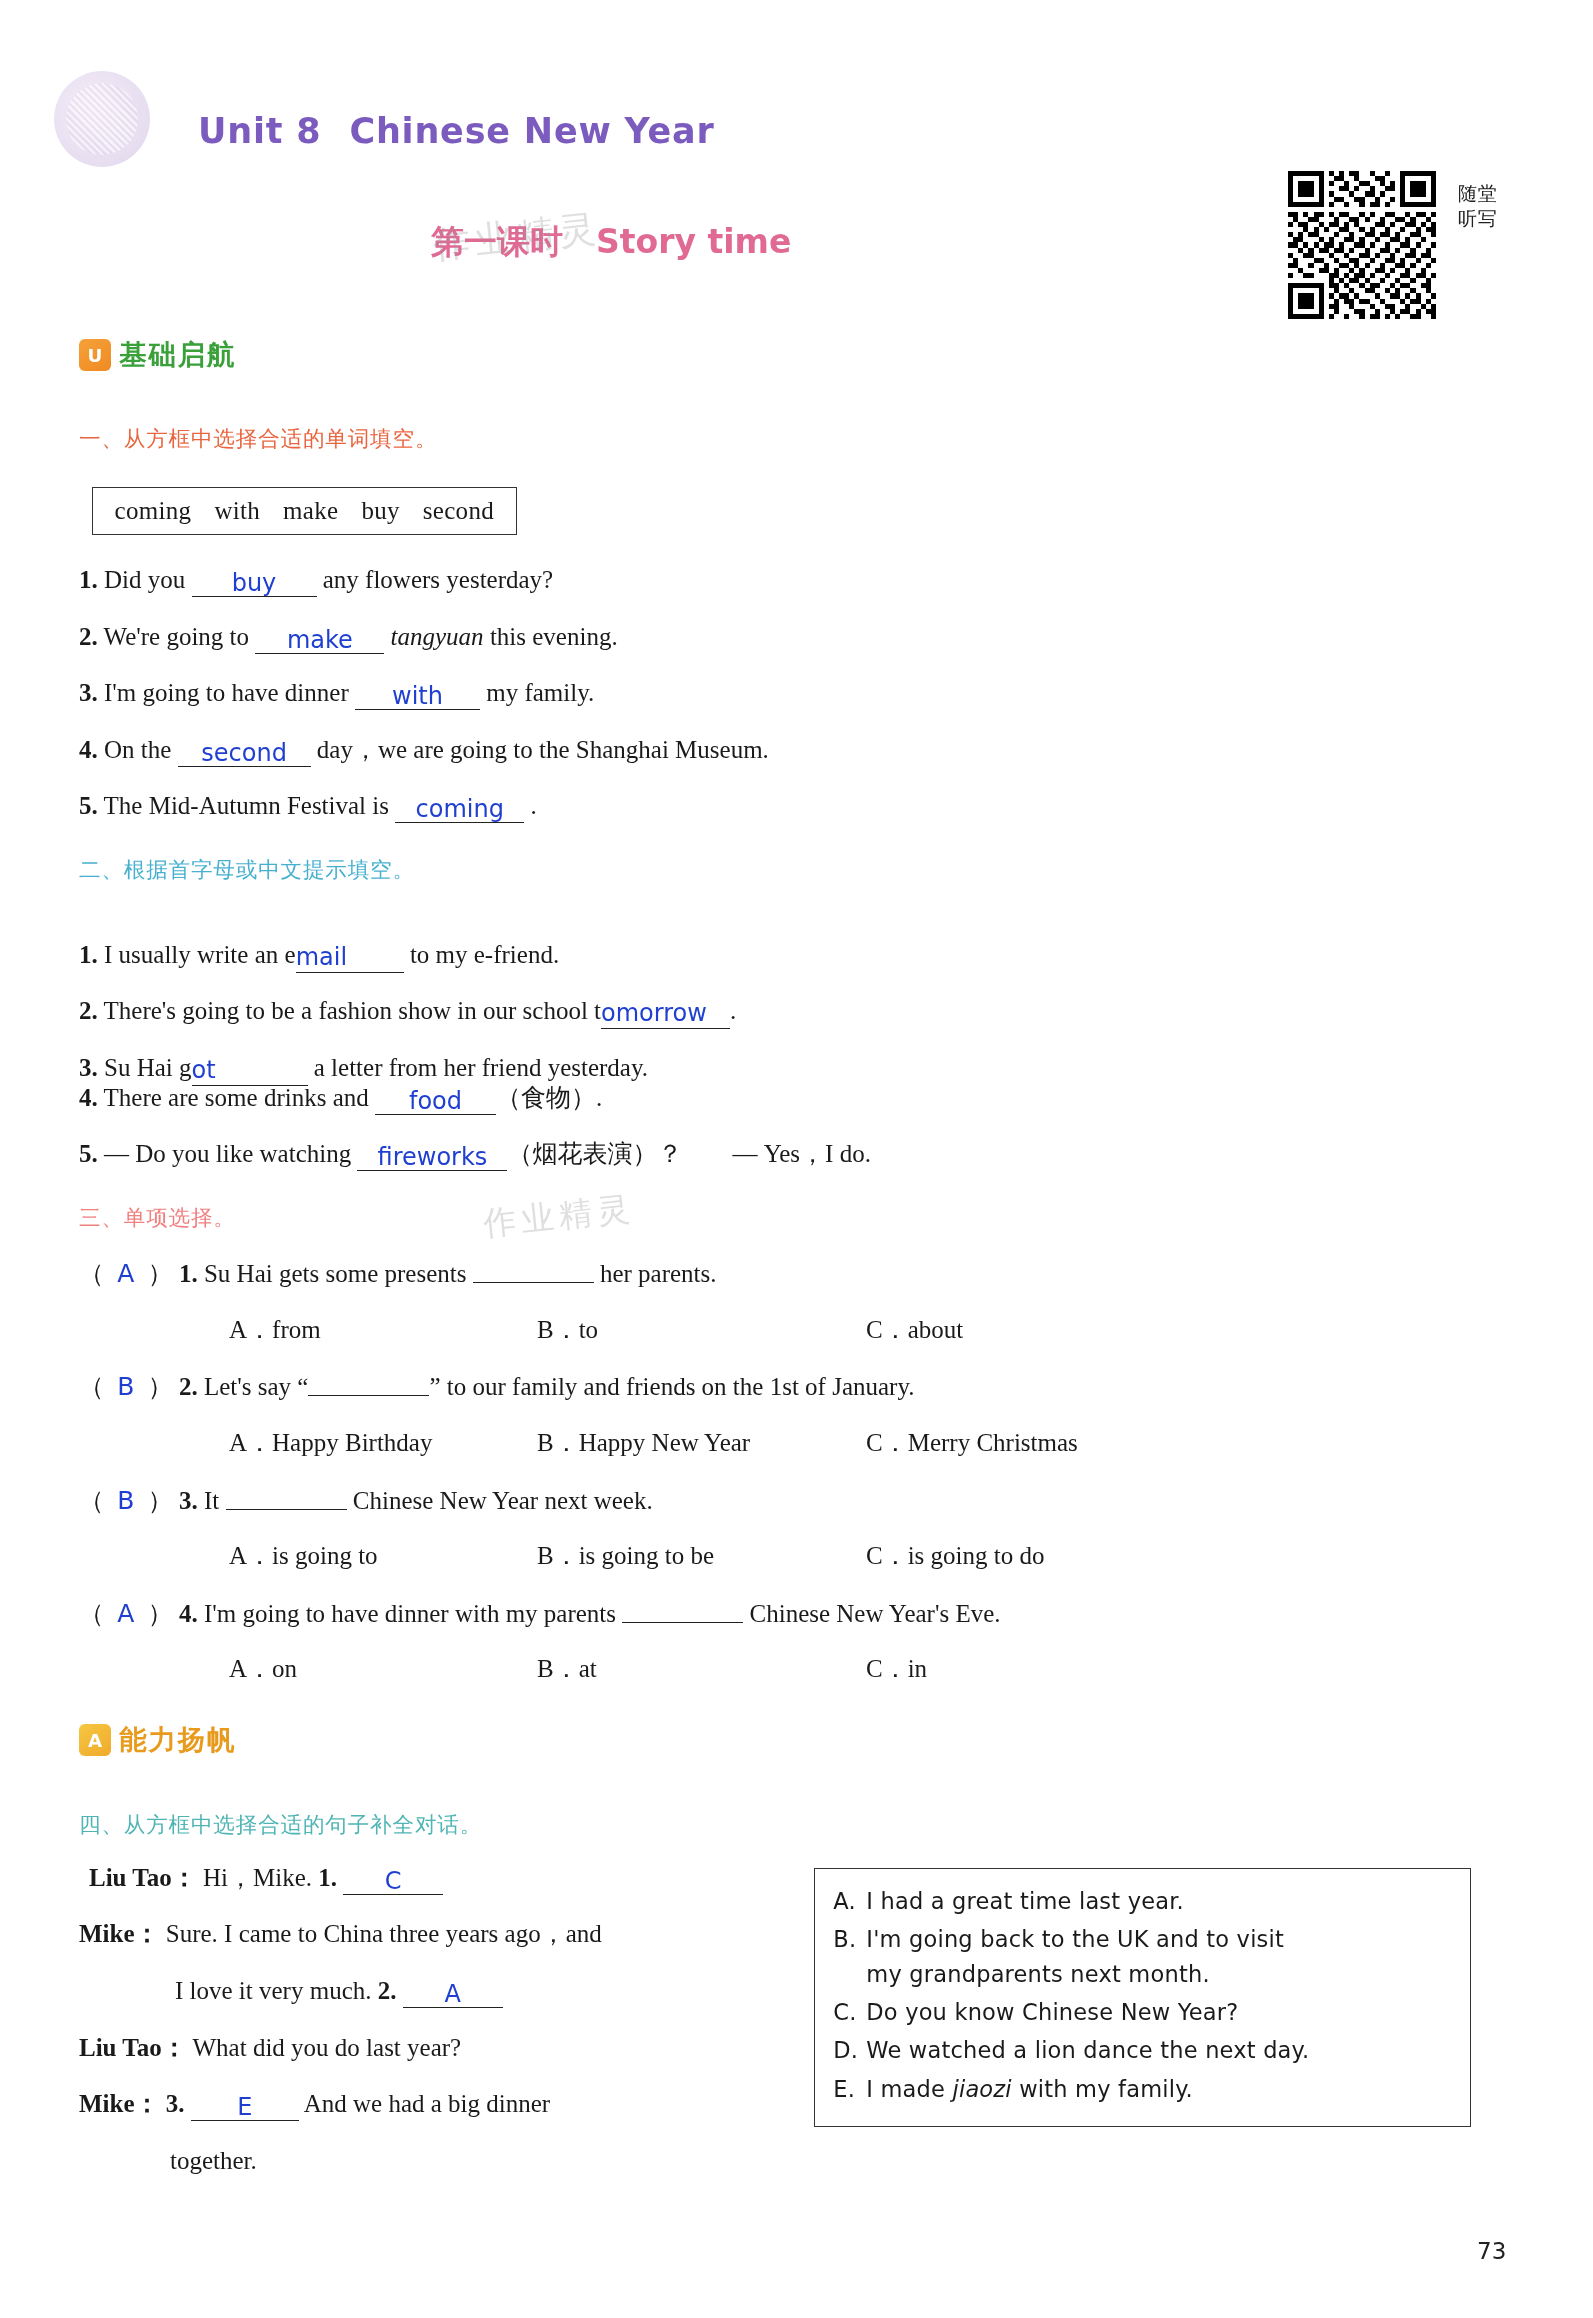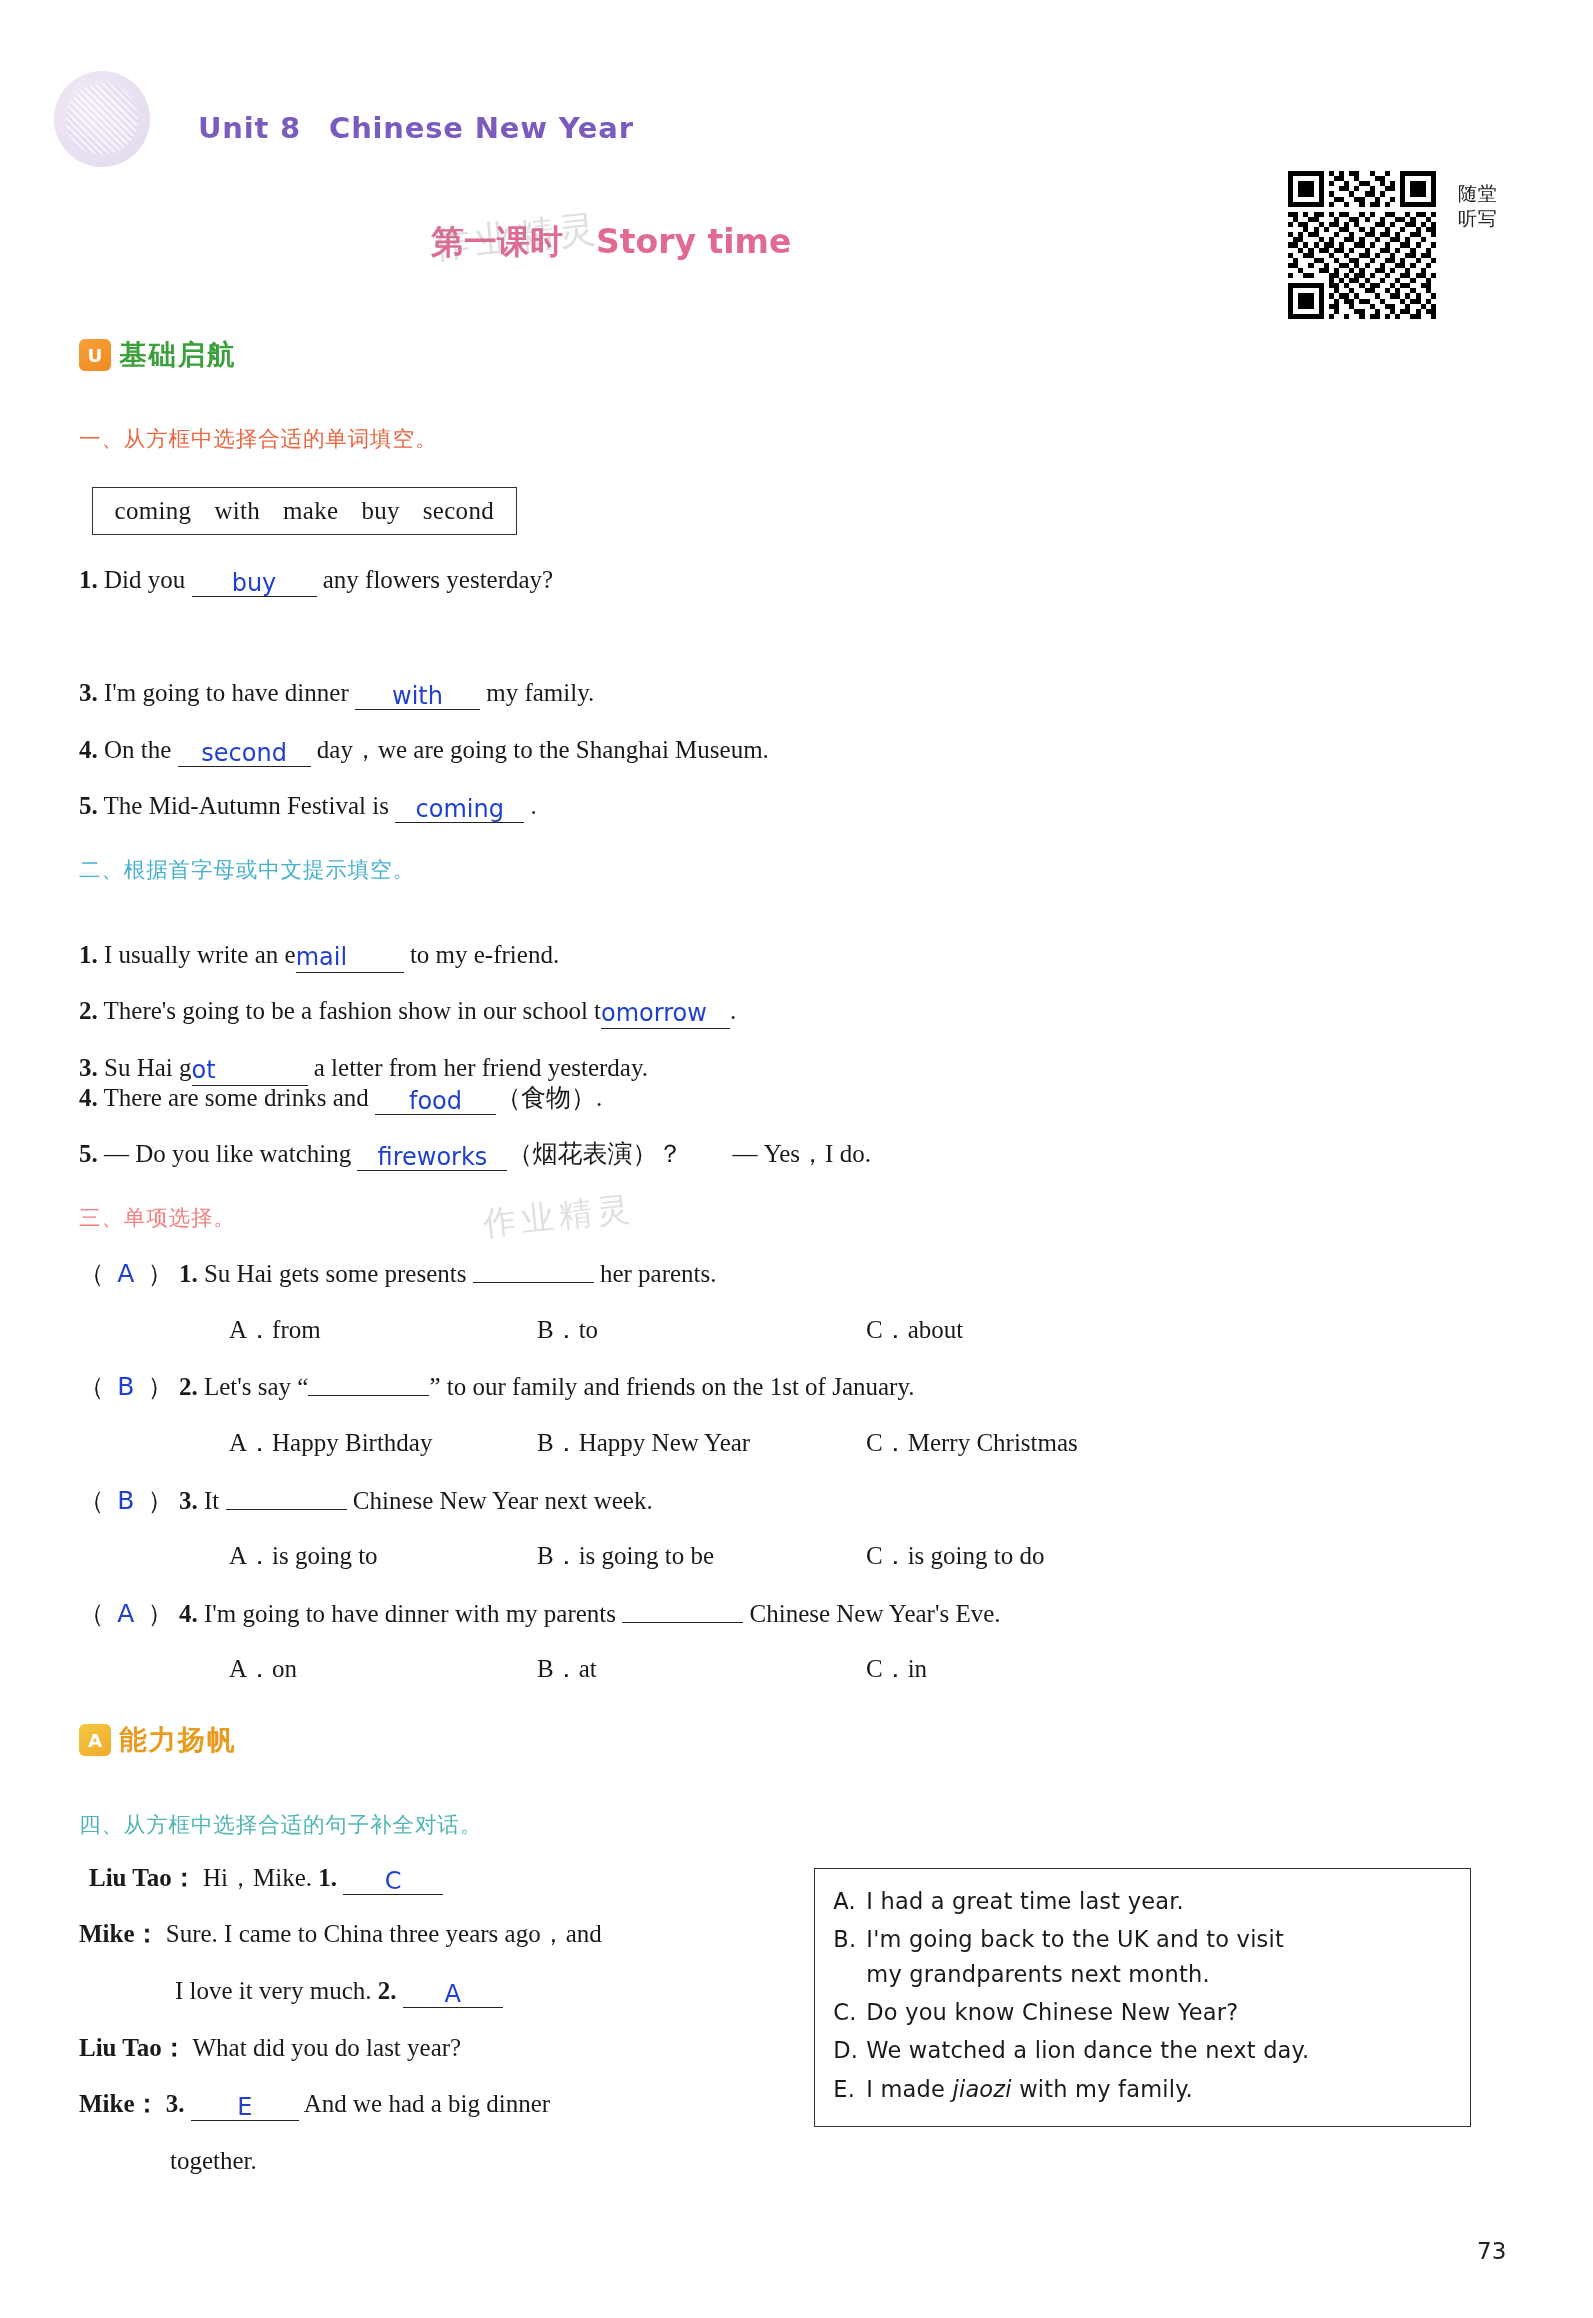--- a/index.html
+++ b/index.html
@@ -23,21 +23,21 @@
   .deco-circle:after{
     content:"";position:absolute;left:11.6px;top:11.6px;right:11.6px;bottom:11.6px;
     border-radius:50%;
     background:repeating-linear-gradient(45deg, rgba(255,255,255,.55) 0 2.5px, rgba(220,205,235,.35) 2.5px 5px);
   }
 
   
   .unit-title{
     position:absolute;left:198px;top:111px;
     font-family:"DejaVu Sans", sans-serif;
-    font-weight:bold;font-size:29px;letter-spacing:0.8px;
+    font-weight:bold;font-size:35px;letter-spacing:0.8px;
     color:#7b5bbd;
     white-space:nowrap;
   }
   .unit-title .num{margin-right:28px;}
   .lesson-title{
     position:absolute;left:431px;top:220px;
     font-family:"DejaVu Sans", sans-serif;
     font-weight:bold;font-size:33px;
     color:#e06a94;white-space:nowrap;
   }
@@ -440,20 +440,27 @@
     <span>coming</span><span>with</span><span>make</span><span>buy</span><span>second</span>
   </div>
 
   <div class="line" style="left:79px;top:564px;">
     <b>1.</b>
     <span>Did you</span>
     <span class="ansblank" style="width:125px;">buy</span>
     <span>any flowers yesterday?</span>
   </div>
 
+  <div class="line" style="left:79px;top:621px;">
+    <b>2.</b>
+    <span>We're going to</span>
+    <span class="ansblank" style="width:129px;">make</span>
+    <span class="ital">tangyuan</span>
+    <span>this evening.</span>
+  </div>
 
   <div class="line" style="left:79px;top:677px;">
     <b>3.</b>
     <span>I'm going to have dinner</span>
     <span class="ansblank" style="width:125px;">with</span>
     <span>my family.</span>
   </div>
 
   <div class="line" style="left:79px;top:734px;">
     <b>4.</b>

